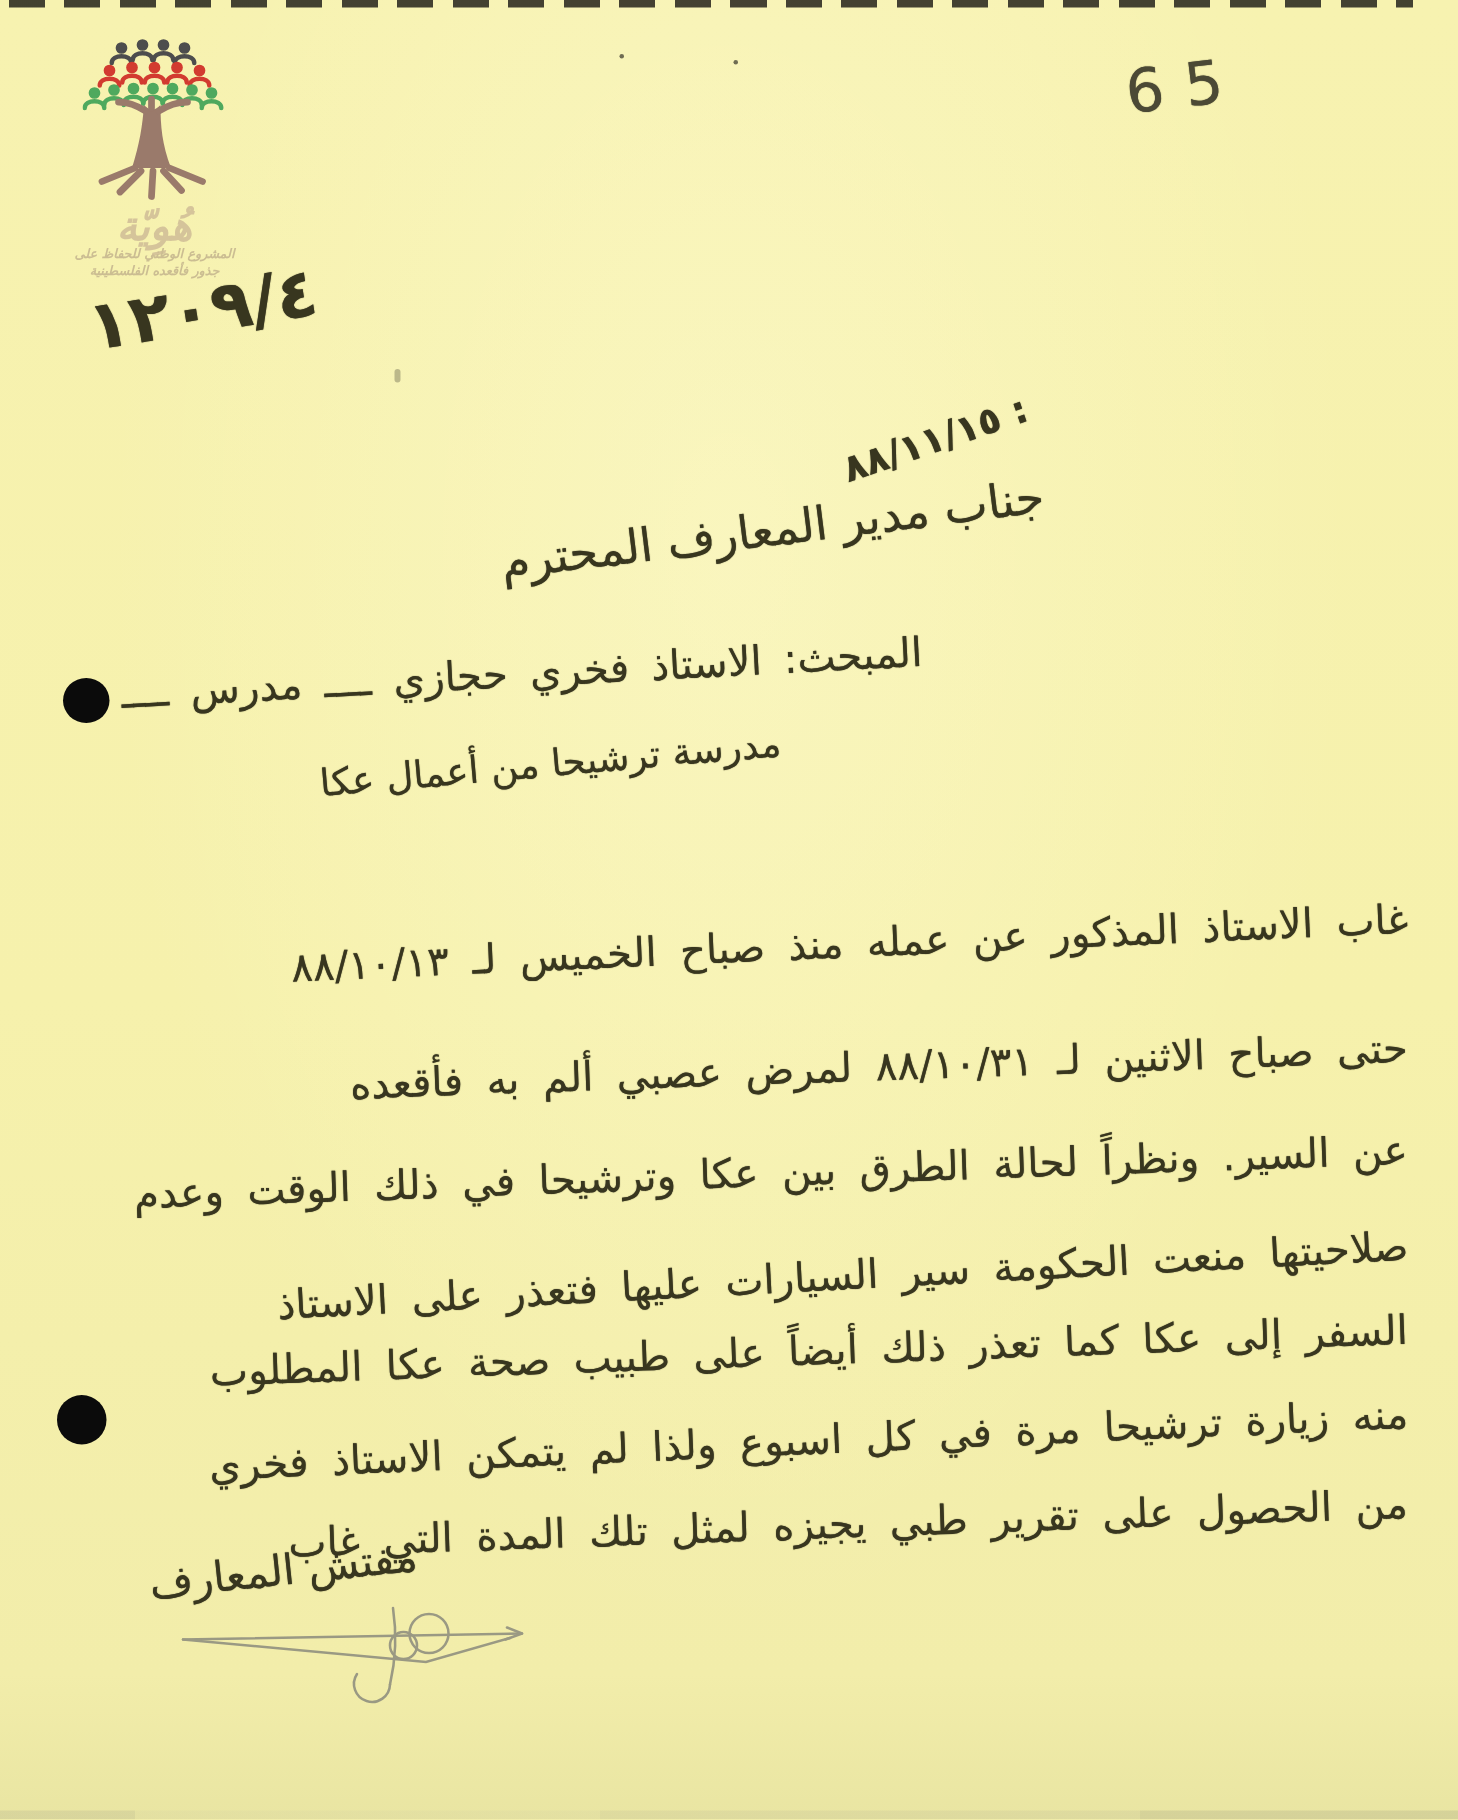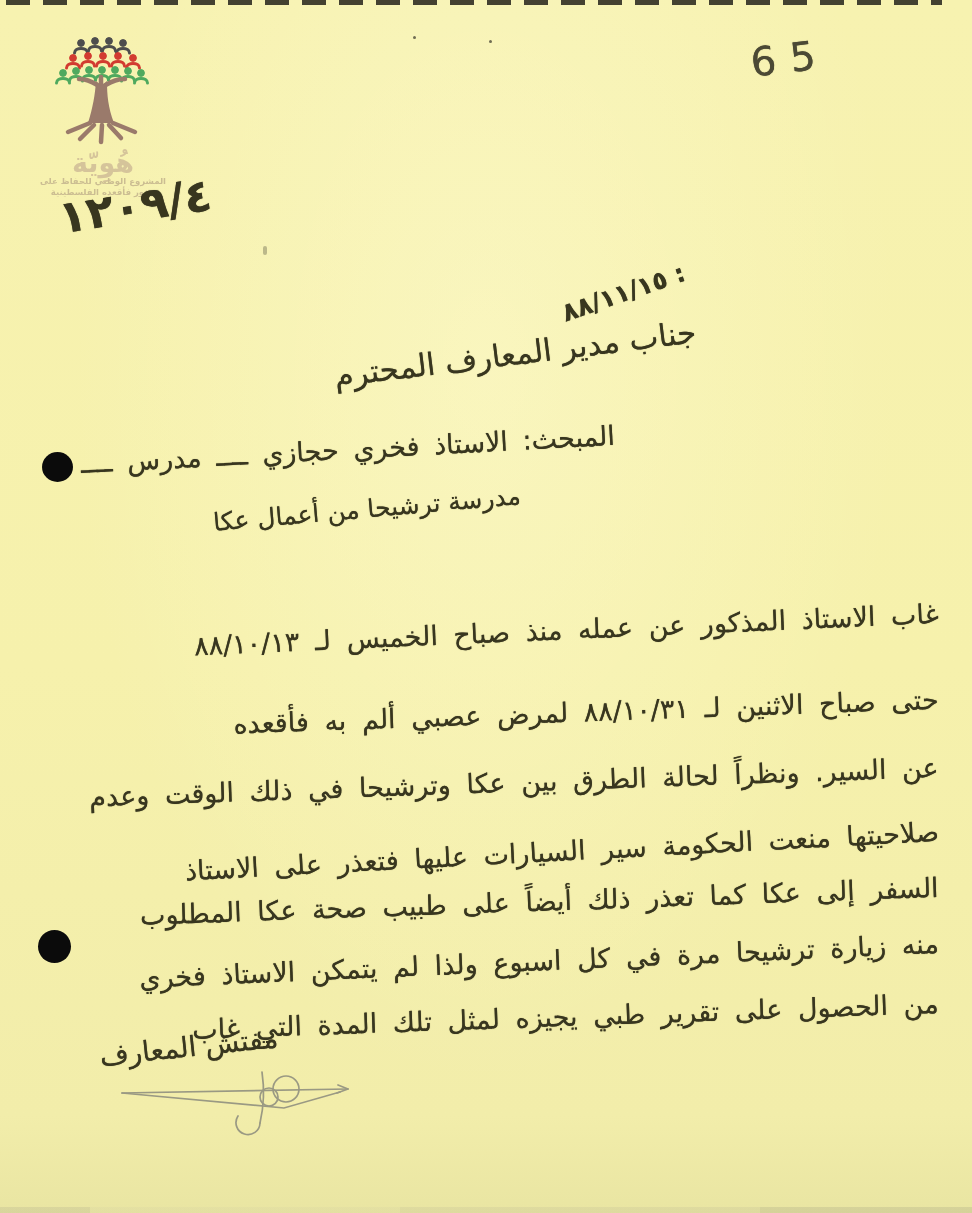--- a/index.html
+++ b/index.html
@@ -26,21 +26,21 @@
     position:absolute;bottom:0;left:0;right:0;height:6px;
     background:
       linear-gradient(to right,
         rgba(140,140,130,.35) 0 90px, rgba(190,188,160,.25) 90px 400px,
         rgba(160,158,140,.3) 400px 760px, rgba(120,120,112,.35) 760px 100%);
     opacity:.5;
   }
   .speck{position:absolute;width:3px;height:3px;border-radius:50%;background:#4c4a38;opacity:.8;}
 
   
-  .logo{position:absolute;left:28px;top:35px;width:150px;text-align:center;}
+  .logo{position:absolute;left:28px;top:24px;width:150px;text-align:center;font-style:italic;}
   .logo svg{display:block;margin:0 auto;}
   .logo-callig{
     font-size:27px;font-weight:bold;color:#d5c49a;line-height:1;
     margin-top:2px;letter-spacing:1px;
   }
   .org-line{
     font-size:8.5px;font-weight:bold;color:#cbbd92;line-height:1.35;direction:rtl;
   }
 
   

